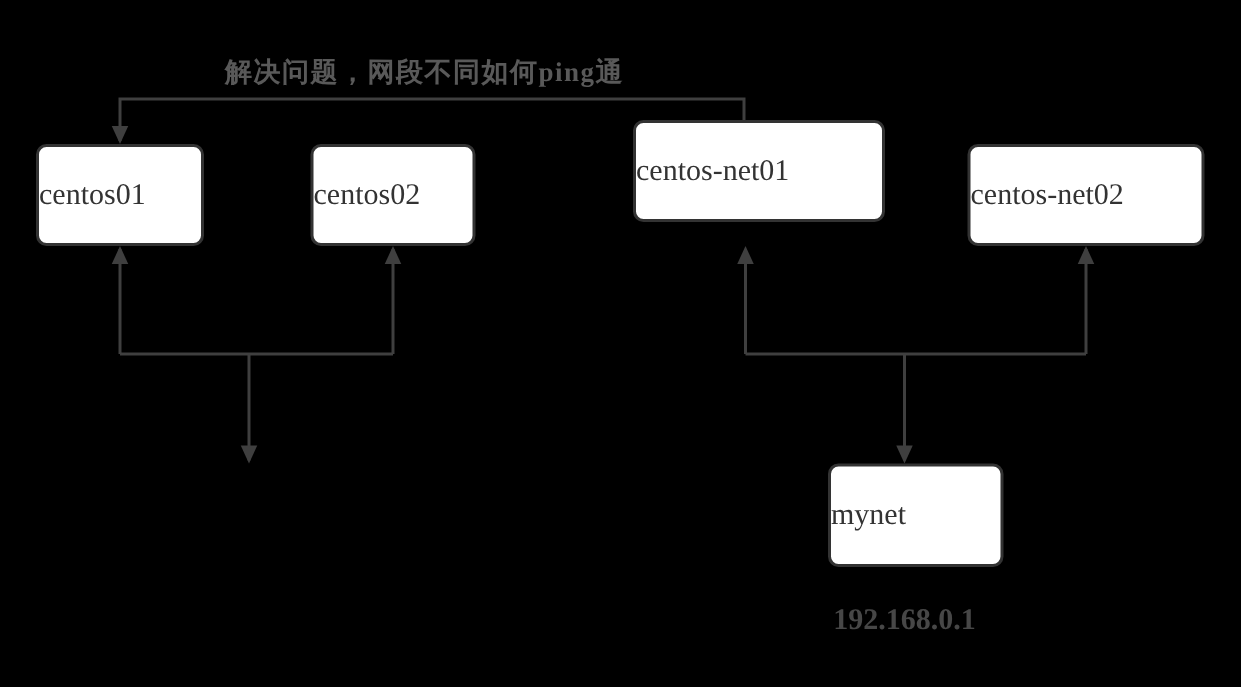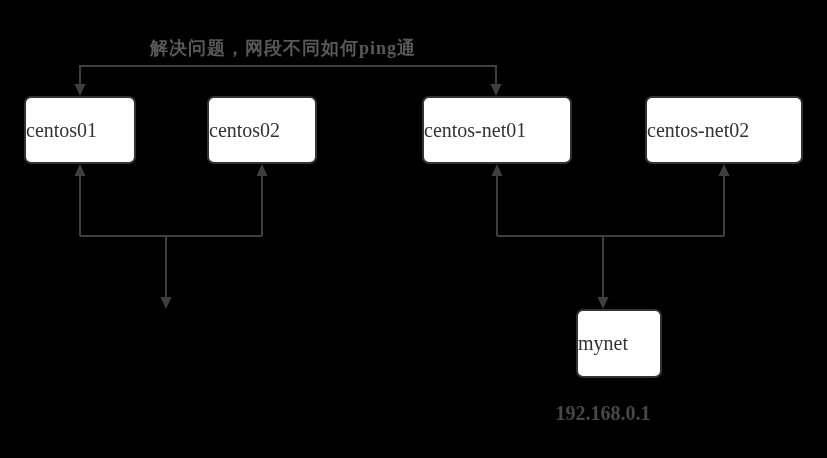--- a/index.html
+++ b/index.html
@@ -38,24 +38,24 @@
     border-radius: 7px;
     display: flex;
     align-items: center;
     justify-content: flex-start;
     color: var(--node-text, #333333);
     font-size: 20px;
     white-space: nowrap;
   }
   .node-centos01    { left: 24px;  top: 96px;  width: 112px; height: 68px; }
   .node-centos02    { left: 207px; top: 96px;  width: 110px; height: 68px; }
-  .node-centos-net01{ left: 422px; top: 96px;  width: 150px; height: 68px; }
+  .node-centos-net01{ left: 422px; top: 80px;  width: 168px; height: 68px; }
   .node-centos-net02{ left: 645px; top: 96px;  width: 158px; height: 68px; }
   .node-docker0     { left: 116px; top: 309px; width: 101px; height: 69px; }
-  .node-mynet       { left: 552px; top: 309px; width: 86px; height: 69px; margin-left: 24px; }
+  .node-mynet       { left: 552px; top: 309px; width: 117px; height: 69px; }
   .annotation {
     position: absolute;
     left: 150px;
     top: 36px;
     color: var(--annotation-text, #595959);
     font-size: 18px;
     font-weight: 600;
     letter-spacing: 1px;
     white-space: nowrap;
   }

